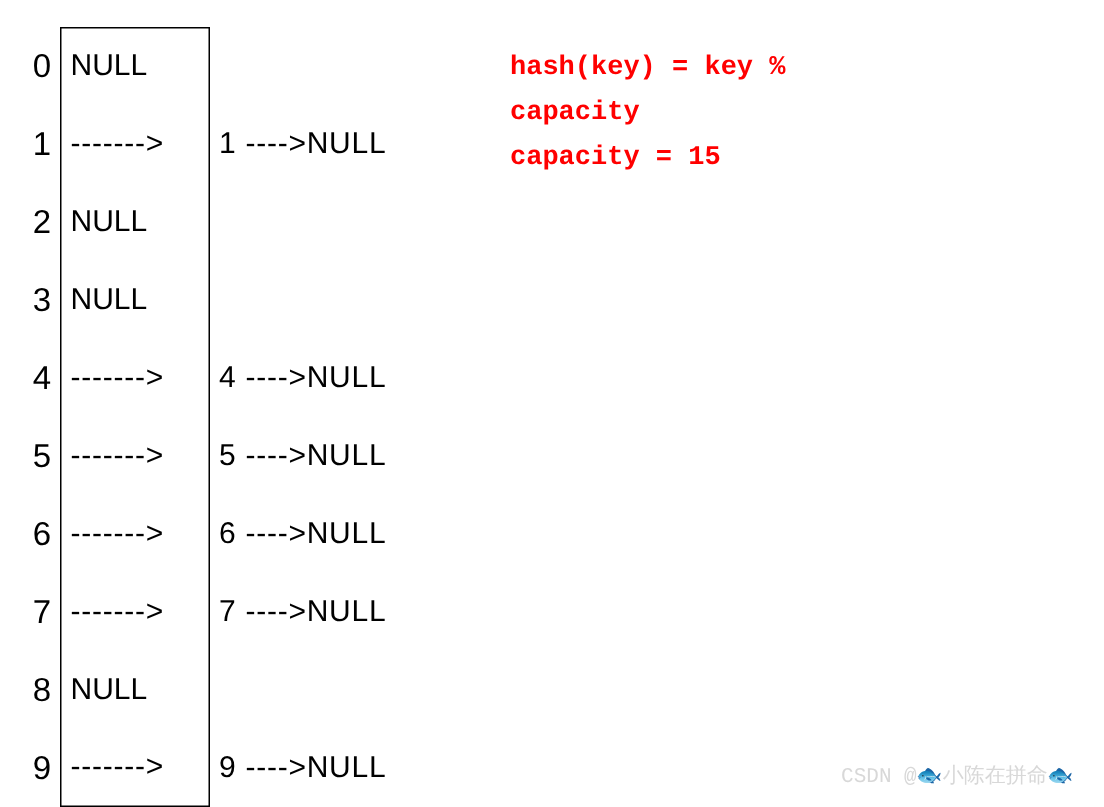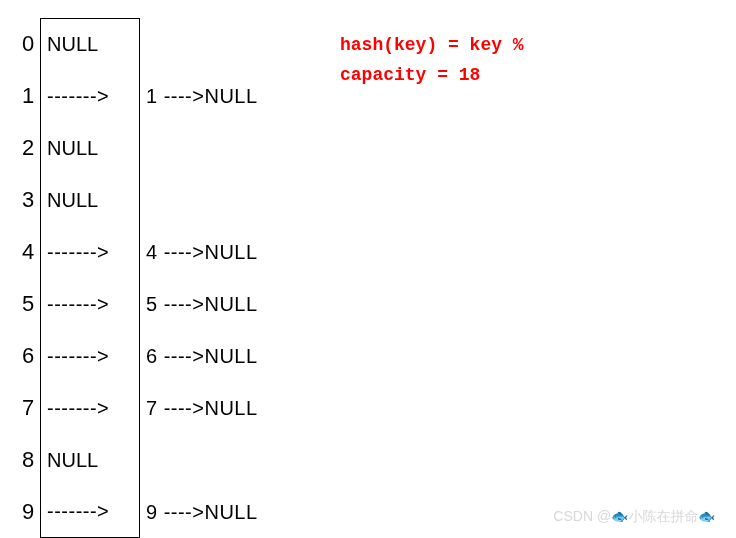--- a/index.html
+++ b/index.html
@@ -71,21 +71,21 @@
       color: #ff0000;
       line-height: 30px;
     }
     .formula div { white-space: pre; font-weight: bold; }
     .watermark {
       position: absolute;
       right: 20px;
       bottom: 12px;
       font-size: 14px;
       color: #d8d8d8;
-      font-family: Liberation Sans, sans-serif;
+      font-family: Liberation Mono, monospace;
     }
   </style>
 </head>
 <body>
 
 <div class="container">
 
   <div class="row first">
     <div class="index">0</div>
     <div class="bucket">NULL</div>
@@ -187,16 +187,17 @@
       <span class="node-val">9</span>
       <span class="arrow-out">----&gt;</span>
       <span class="null-end">NULL</span>
     </span>
   </div>
 
 </div>
 
 <div class="formula">
   <div>hash(key) = key %</div>
-  <div>capacity = 18</div>
+  <div>capacity</div>
+  <div>capacity = 15</div>
 </div>
 
 <div class="watermark">CSDN @🐟小陈在拼命🐟</div>
 
 </body></html>

